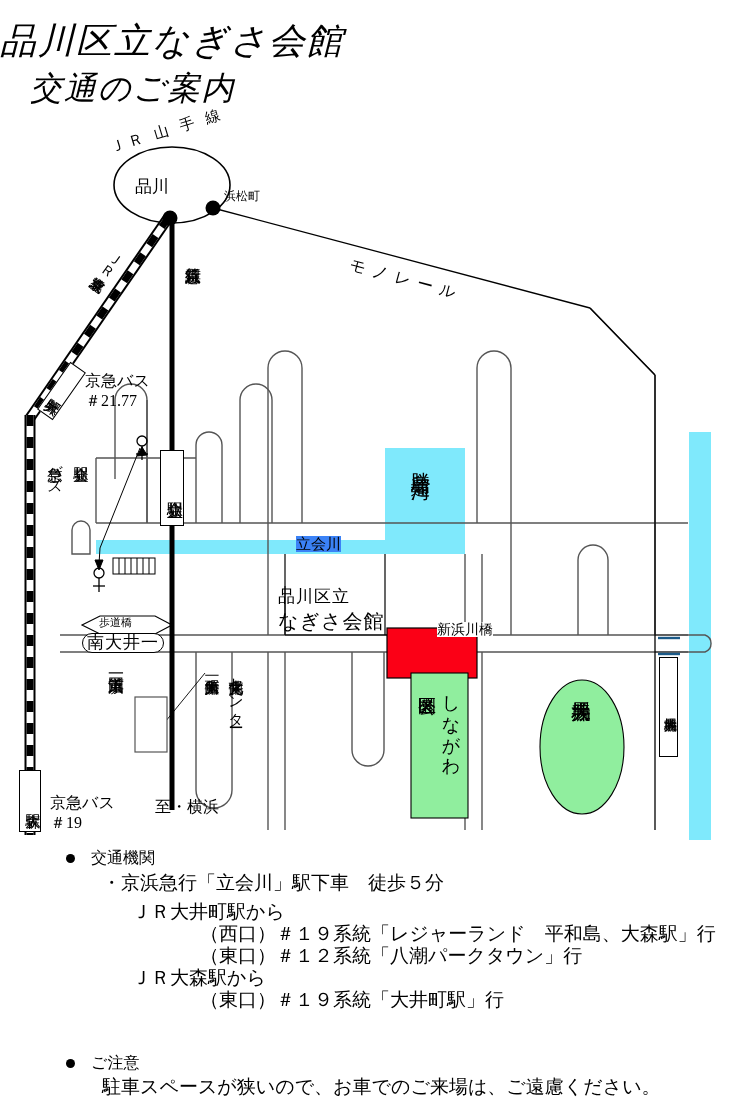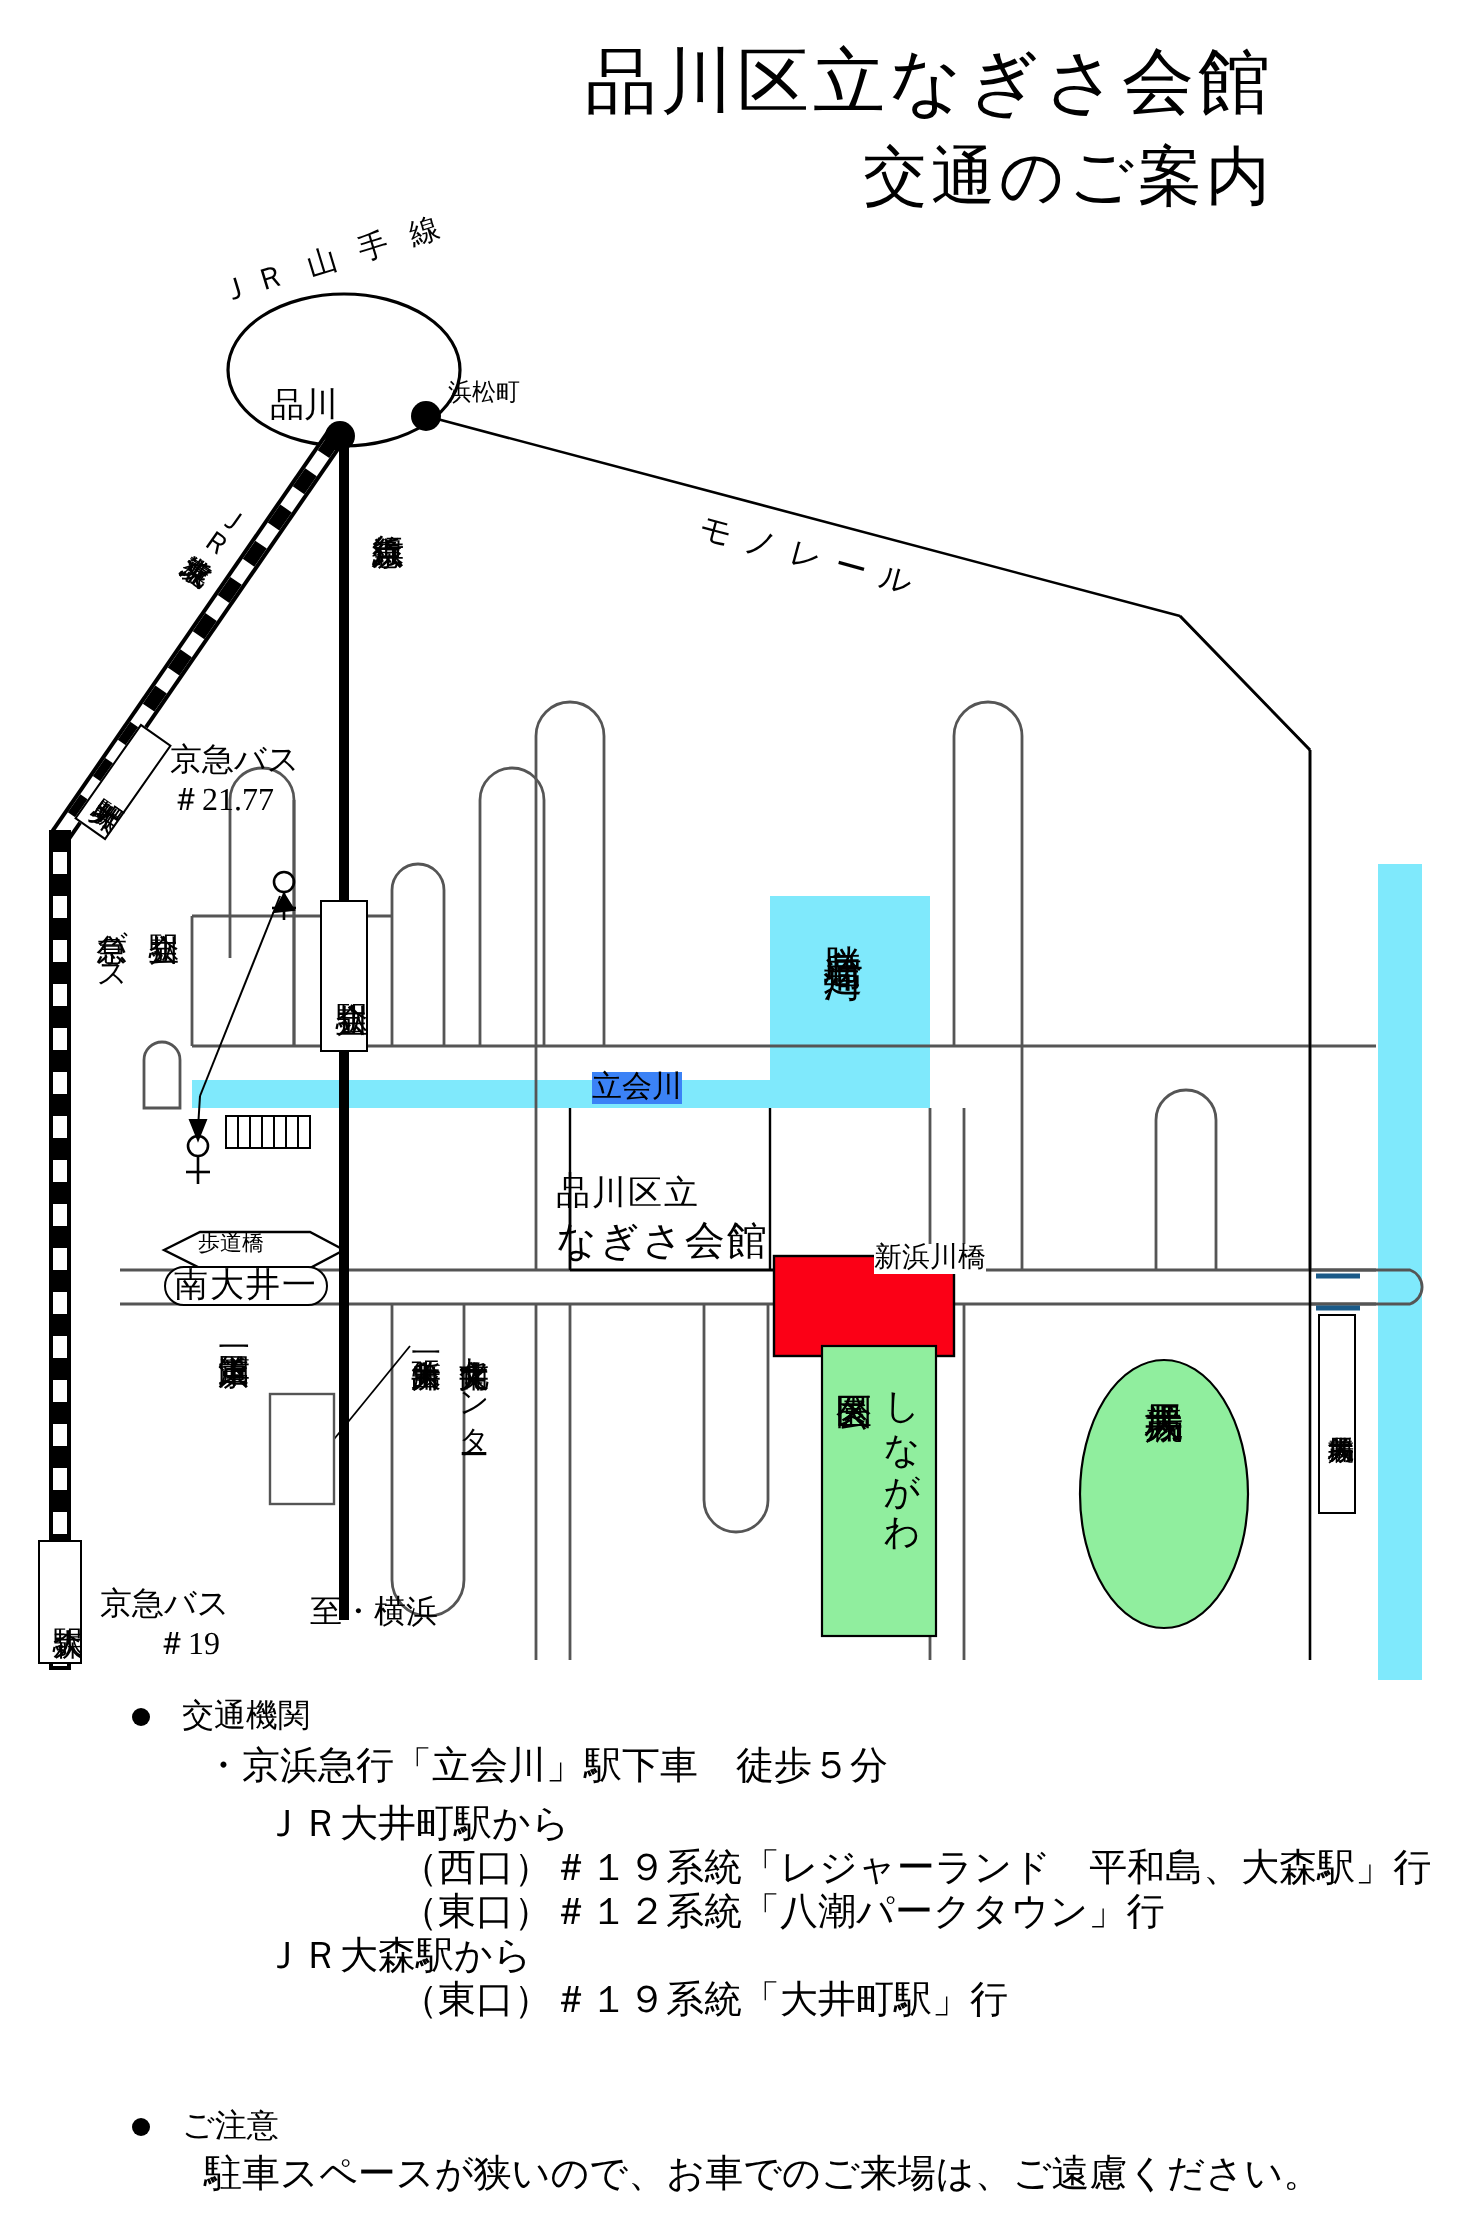--- a/index.html
+++ b/index.html
@@ -5,21 +5,21 @@
 <style>
   html,body{margin:0;padding:0;background:#ffffff;}
   body{
     width:741px;height:1116px;position:relative;overflow:hidden;
     font-family:"Liberation Serif","DejaVu Serif",serif;
     color:#000000;
   }
   #page{position:absolute;inset:0;width:741px;height:1116px;}
 
   
-  .title-block{position:absolute;left:0;top:18px;width:637px;text-align:right;}
+  .title-block{position:absolute;left:0;top:18px;width:637px;text-align:left;font-style:italic;}
   .title-main{font-size:36px;line-height:46px;letter-spacing:2px;}
   .title-sub{font-size:32px;line-height:40px;letter-spacing:2px;margin-top:4px;margin-left:30px;}
 
   
   .map-wrap{position:absolute;left:0;top:130px;width:741px;height:710px;}
   svg.map{display:block;width:741px;height:710px;}
 
   
   .vlabel{
     position:absolute;
@@ -203,21 +203,21 @@
         <polygon points="142,317 137,326 147,325" fill="#000000"></polygon>
         <polygon points="99,440 95,430 103,430" fill="#000000"></polygon>
       </g>
 
       <line x1="152" y1="608" x2="205" y2="543" stroke="#000000" stroke-width="0.9"></line>
       <rect x="135" y="567" width="32" height="55" fill="#ffffff" stroke="#555555" stroke-width="1.2"></rect>
     </svg>
 
     <div class="hlabel" style="left:108px;top:10px;font-size:15px;transform:rotate(-17deg);transform-origin:left top;letter-spacing:4px;">ＪＲ 山 手 線</div>
 
-    <div class="hlabel" style="left:135px;top:64px;font-size:17px;">品川</div>
+    <div class="hlabel" style="left:135px;top:48px;font-size:17px;">品川</div>
     <div class="hlabel" style="left:224px;top:60px;font-size:12px;">浜松町</div>
 
     <div class="vlabel" style="left:118px;top:113px;font-size:14px;transform:rotate(35deg);transform-origin:top left;">ＪＲ京浜東北線</div>
 
     <div class="vlabel" style="left:185px;top:125px;font-size:16px;">京浜急行線</div>
 
     <div class="hlabel" style="left:352px;top:126px;font-size:16px;letter-spacing:7px;transform:rotate(15deg);transform-origin:left top;">モノレール</div>
 
     <div class="stationbox" style="left:52px;top:232px;width:19px;height:58px;font-size:14px;padding-top:1px;
                 transform:rotate(35deg);transform-origin:center center;">大井町駅</div>
@@ -226,21 +226,21 @@
     <div class="hlabel" style="left:85px;top:262px;font-size:16px;">＃21.77</div>
 
     <div class="vlabel" style="left:47px;top:325px;font-size:15px;">京急バス</div>
     <div class="vlabel" style="left:73px;top:325px;font-size:15px;">立会川駅</div>
 
     <div class="stationbox" style="left:160px;top:320px;width:24px;height:76px;font-size:16px;padding-top:2px;">立会川駅</div>
 
     <div class="stationbox" style="left:19px;top:640px;width:22px;height:62px;font-size:15px;padding-top:2px;">大森駅</div>
 
     <div class="hlabel" style="left:50px;top:664px;font-size:16px;">京急バス</div>
-    <div class="hlabel" style="left:50px;top:684px;font-size:16px;margin-left:28px;">＃19</div>
+    <div class="hlabel" style="left:50px;top:684px;font-size:16px;">＃19</div>
 
     <div class="hlabel" style="left:99px;top:487px;font-size:11px;letter-spacing:0px;">歩道橋</div>
 
     <div class="hlabel" style="left:82px;top:503px;font-size:17px;letter-spacing:1px;background:#fff;padding:0 4px;
                 border:1.2px solid #000;border-radius:11px;">南大井一</div>
 
     <div class="vlabel" style="left:108px;top:535px;font-size:16px;">第一京浜国道</div>
 
     <div class="vlabel" style="left:204px;top:538px;font-size:15px;">大井第一出張所</div>
 

